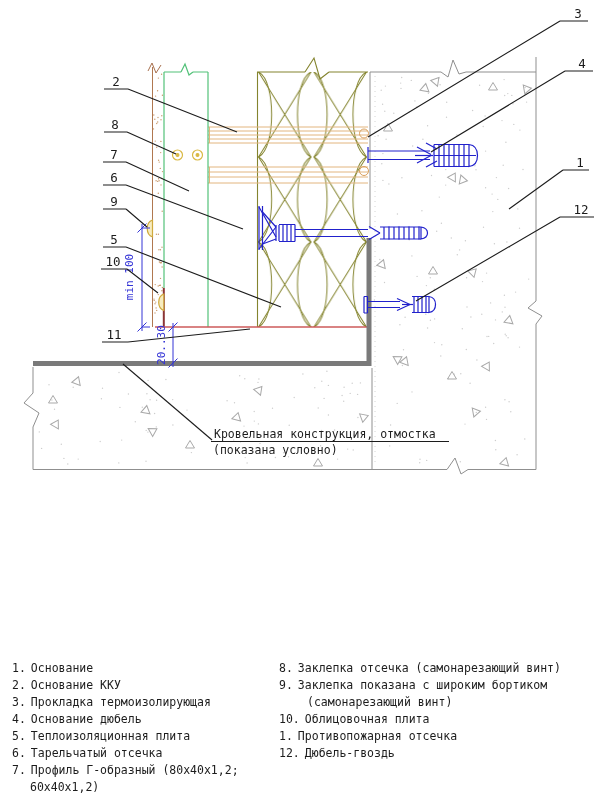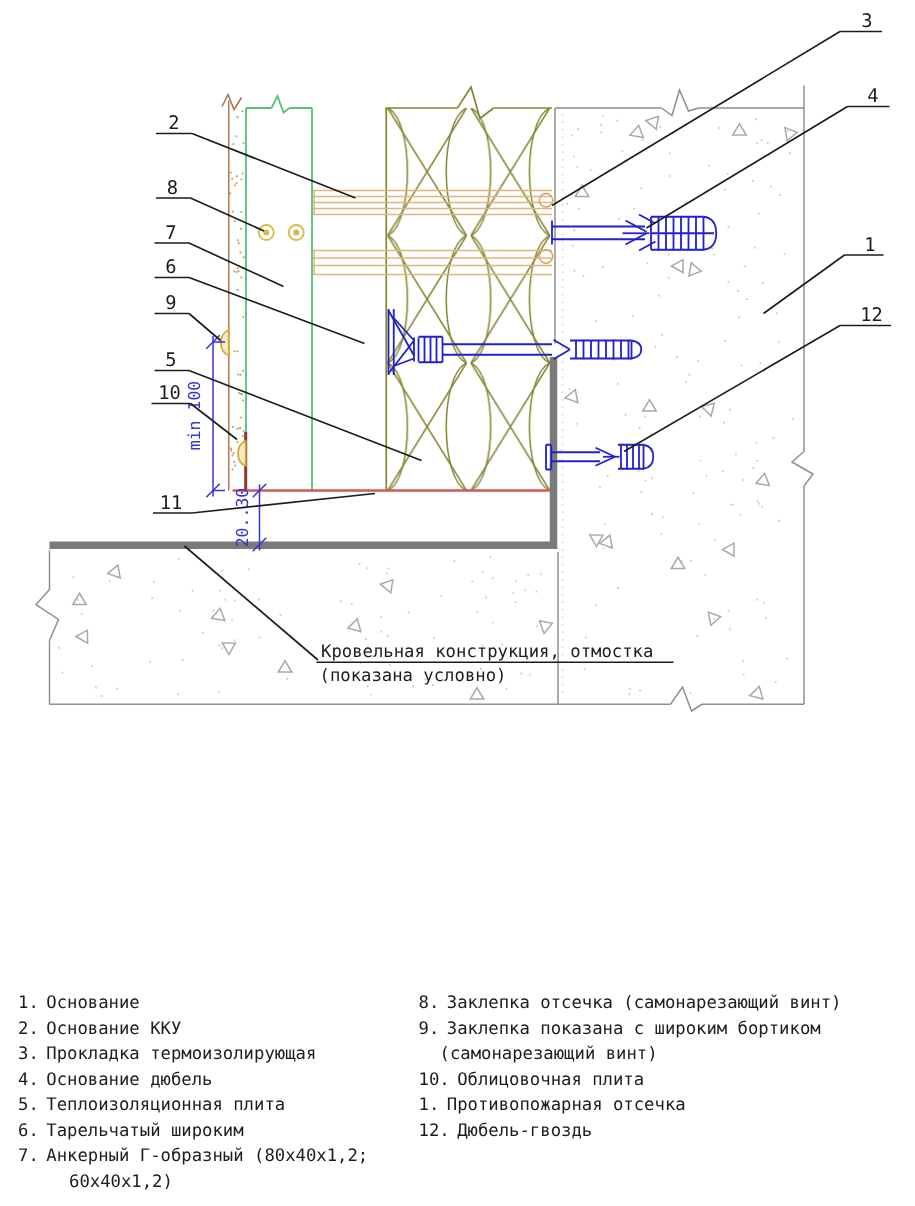--- a/index.html
+++ b/index.html
@@ -8,22 +8,22 @@
   svg{display:block;}
   svg text{font-family:"DejaVu Sans Mono", monospace;fill:#1c1c1c;}
   svg text.dim{fill:#3434d6;font-size:11px;}
   svg text.co{font-size:12.5px;}
   svg text.note{font-size:11.5px;}
   .legend-col{position:absolute;font-size:11.5px;line-height:17px;white-space:nowrap;}
   .legend-left{left:12px;top:660px;}
   .legend-right{left:279px;top:660px;}
   .lrow{height:17px;display:flex;}
   .lnum{margin-right:5px;}
-  .legend-left .cont{margin-left:34px;}
-  .legend-right .cont{margin-left:14px;}
+  .legend-left .cont{margin-left:18px;}
+  .legend-right .cont{margin-left:28px;}
 </style>
 </head>
 <body>
 
 <div class="page">
 
 <svg id="detail-svg" width="610" height="640" viewBox="0 0 610 640">
   <defs>
     <pattern id="wool" patternUnits="userSpaceOnUse" x="257" y="72" width="55.5" height="85">
       <g fill="none" stroke="#84842e" stroke-width="1">
@@ -506,25 +506,25 @@
   <div class="lrow">
         <span class="lnum">4.</span>
         <span class="ltxt">Основание дюбель</span>
       </div>
   <div class="lrow">
         <span class="lnum">5.</span>
         <span class="ltxt">Теплоизоляционная плита</span>
       </div>
   <div class="lrow">
         <span class="lnum">6.</span>
-        <span class="ltxt">Тарельчатый широким</span>
+        <span class="ltxt">Тарельчатый отсечка</span>
       </div>
   <div class="lrow">
         <span class="lnum">7.</span>
-        <span class="ltxt">Анкерный Г-образный (80x40x1,2;</span>
+        <span class="ltxt">Профиль Г-образный (80x40x1,2;</span>
       </div>
   <div class="lrow cont">
         <span class="ltxt">60x40x1,2)</span>
       </div>
 </div>
 <div class="legend-col legend-right">
   <div class="lrow">
         <span class="lnum">8.</span>
         <span class="ltxt">Заклепка отсечка (самонарезающий винт)</span>
       </div>

